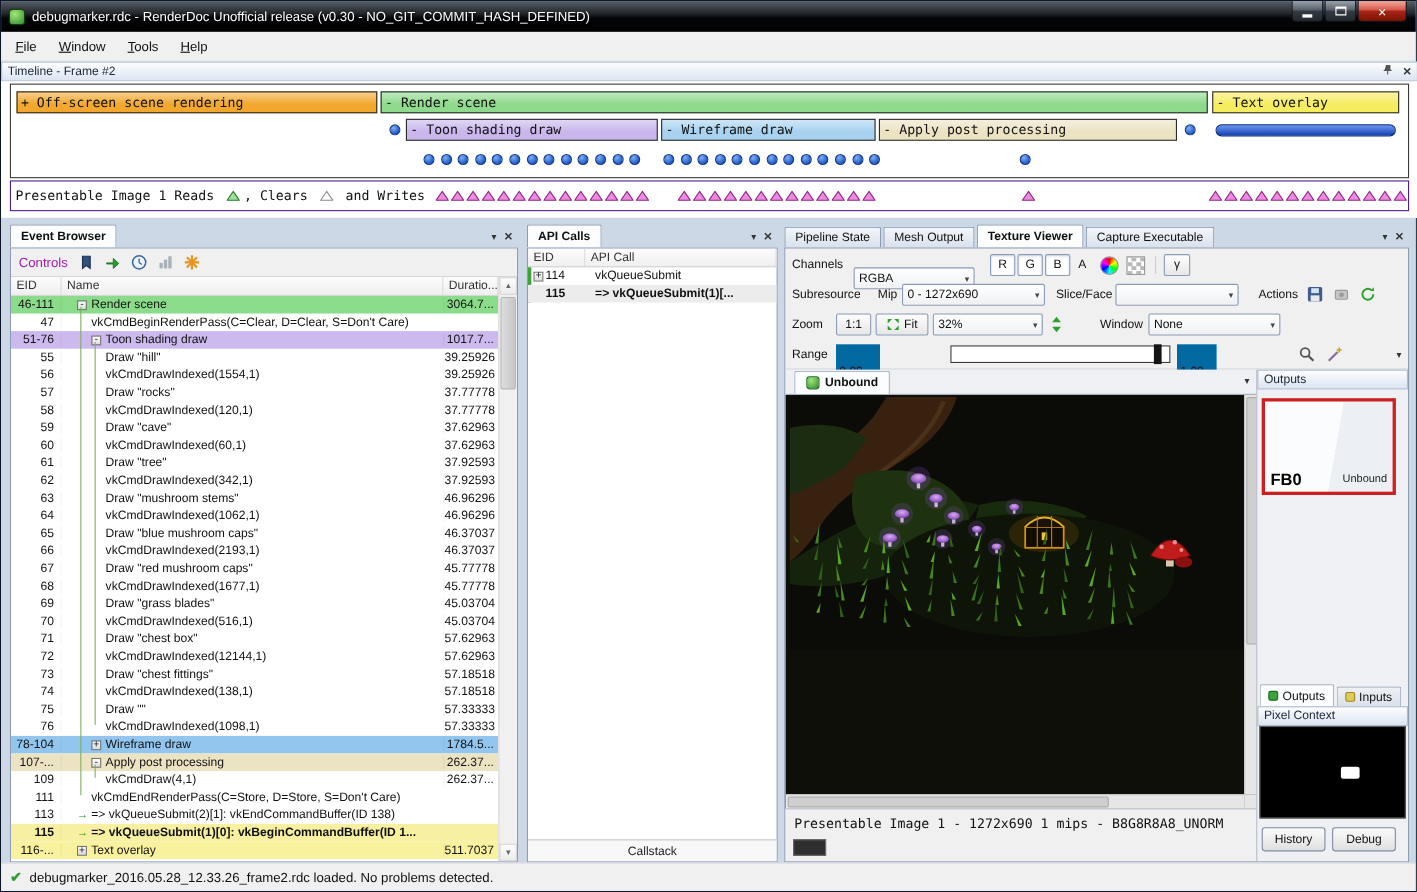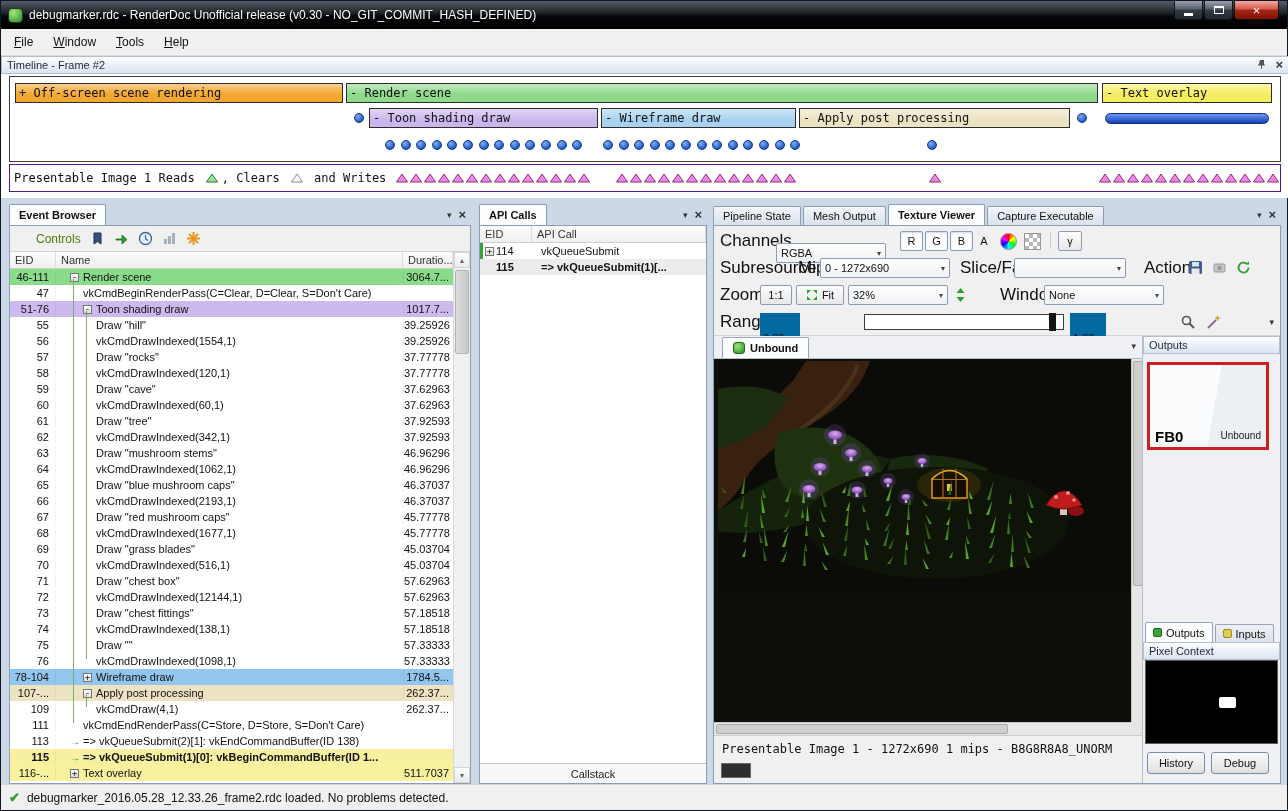--- a/index.html
+++ b/index.html
@@ -110,21 +110,21 @@
   .aexp .exp{margin-right:0;}
   .aeid{width:32px;flex:none;}
   .acall{padding-left:13px;flex:1;min-width:0;overflow:hidden;white-space:nowrap;}
   .callstack{position:absolute;left:0;right:0;bottom:0;height:20px;border-top:1px solid #c6c6c6;
     background:#f8f8f8;display:flex;align-items:center;justify-content:center;font-size:11px;color:#222;}
 
   
   .tv-body{background:#f0f0f0;}
   .tv-toolbar{position:absolute;top:0;left:0;right:0;height:110px;background:#f0f0f0;border-bottom:1px solid #cdd3da;}
   .trow{position:absolute;left:0;right:0;height:22px;}
-  .lbl{position:absolute;line-height:22px;font-size:17px;color:#111;white-space:nowrap;}
+  .lbl{position:absolute;line-height:22px;font-size:11px;color:#111;white-space:nowrap;}
   .combo{position:absolute;top:1px;height:20px;border:1px solid #8a9cb8;border-radius:2px;
     background:linear-gradient(#fff,#eff1f4);display:flex;align-items:center;padding:0 4px;font-size:11px;}
   .combo .arrow{margin-left:auto;font-size:8px;color:#444;padding-left:6px;}
   .btn{position:absolute;top:1px;height:20px;border:1px solid #8a9cb8;border-radius:2px;
     background:linear-gradient(#fdfdfd,#e7e7e7);display:flex;align-items:center;justify-content:center;
     font-size:11px;gap:4px;}
   .btn.tog{background:#fff;box-shadow:inset 0 1px 2px rgba(60,100,160,.25);}
   .btn.flat{border-color:transparent;background:transparent;}
   .wheel{position:absolute;top:3px;width:17px;height:17px;border-radius:50%;border:1px solid #98a;
     background:conic-gradient(#f00,#ff0,#0f0,#0ff,#00f,#f0f,#f00);}
@@ -172,21 +172,21 @@
   .pc-pixel{position:absolute;left:56%;top:44%;width:17px;height:11px;background:#fff;border-radius:2px;}
   .pbtn{position:absolute;top:416px;height:22px;border:1px solid #7a8aa4;border-radius:3px;
     background:linear-gradient(#fbfbfb,#e0e0e0);display:flex;align-items:center;justify-content:center;font-size:11px;}
   .pbtn.hist{left:4px;width:58px;}
   .pbtn.dbg{left:68px;width:58px;}
 
   
   .statusbar{position:absolute;left:0;right:0;bottom:0;height:26px;background:#f0f0f0;
     border-top:1px solid #cfd4da;display:flex;align-items:center;gap:7px;padding:0 8px;font-size:12px;}
   .check{color:#2f9e2f;font-weight:bold;font-size:13px;}
-  .ctl-label{color:#4d7c0f;margin-left:19px;}
+  .ctl-label{color:#a21caf;}
 </style>
 </head>
 <body>
 
 <div class="window">
 
   <div class="titlebar">
     <span class="app-icon"></span>
     <span class="title-text">debugmarker.rdc - RenderDoc Unofficial release (v0.30 - NO_GIT_COMMIT_HASH_DEFINED)</span>
     <div class="winbtns">

